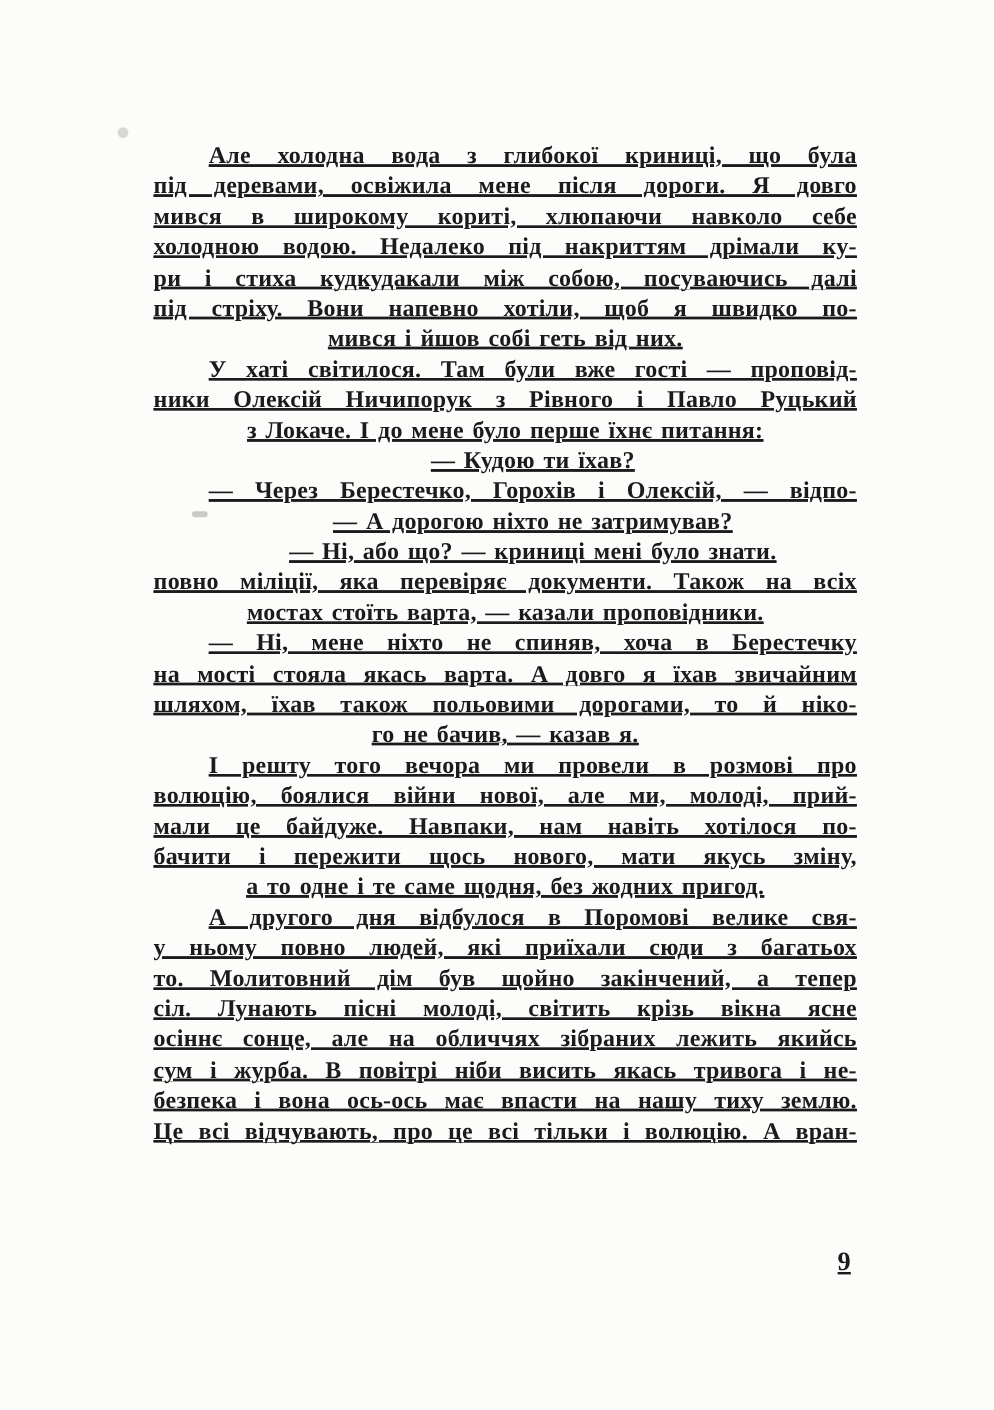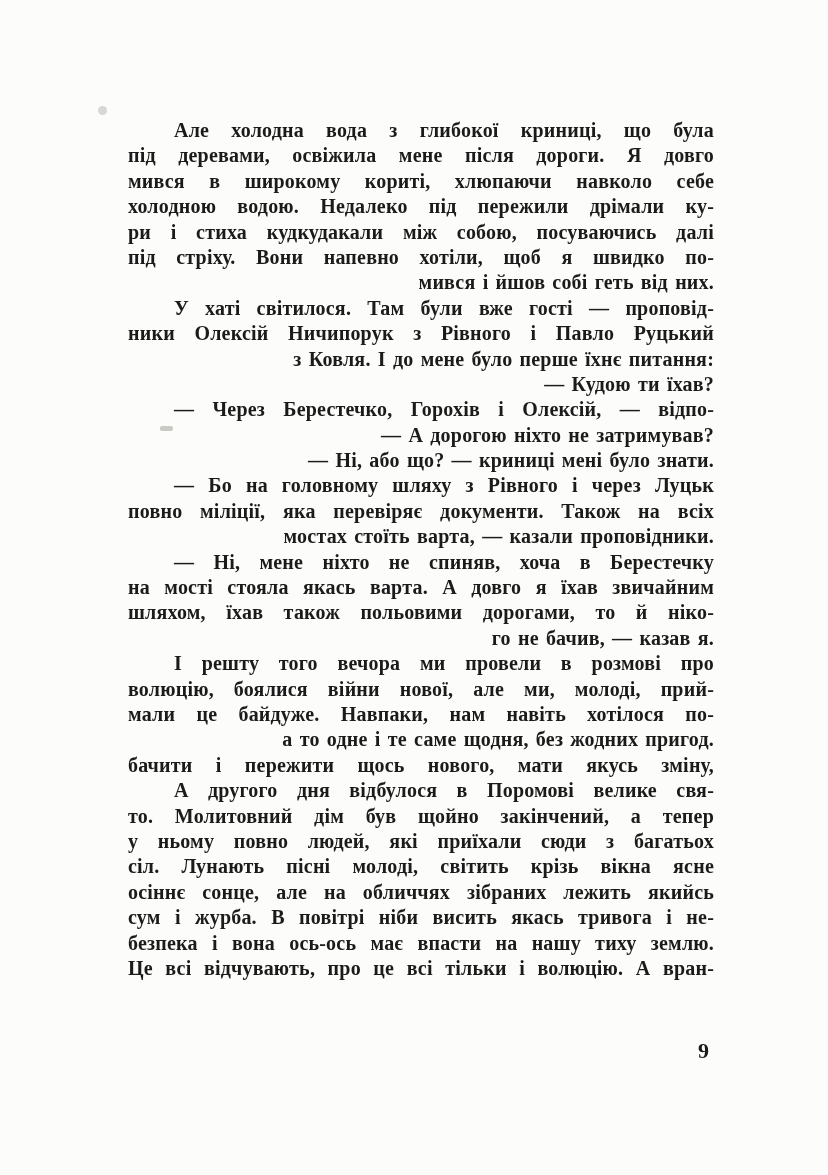--- a/index.html
+++ b/index.html
@@ -1,19 +1,19 @@
 <!DOCTYPE html>
 <html style="--ink: #1b1b1b; --paper: #fcfcfa;"><head>
 <meta charset="utf-8">
 <style>
   :root {
     --ink: #1b1b1b;
     --paper: #fcfcfa;
   }
-  * { margin: 0; padding: 0; box-sizing: border-box; }
+  * { margin: 0; padding: 0; box-sizing: border-box; text-decoration: underline; }
   body {
     width: 828px;
     height: 1175px;
     background: #ffffff;
     font-family: "Liberation Serif", "DejaVu Serif", serif;
   }
   .page {
     position: relative;
     width: 828px;
     height: 1175px;
@@ -29,21 +29,21 @@
   .line {
     font-size: 20px;
     line-height: 25.4px;
     height: 25.4px;
     font-weight: 700;
     color: var(--ink);
     word-spacing: 2px;
     letter-spacing: 0.2px;
     white-space: normal;
     overflow: visible;
-    text-align: right;
+    text-align: center;
   }
   .line.j {
     text-align: justify;
     text-align-last: justify;
   }
   .line.i {
     text-indent: 46px;
   }
   .pageno {
     position: absolute;
@@ -78,46 +78,45 @@
 </head>
 <body>
 
 <div class="page">
   <div class="speck-a"></div>
   <div class="speck-b"></div>
   <div class="text-block">
       <div class="line j i">Але холодна вода з глибокої криниці, що була</div>
       <div class="line j">під деревами, освіжила мене після дороги. Я довго</div>
       <div class="line j">мився в широкому кориті, хлюпаючи навколо себе</div>
-      <div class="line j">холодною водою. Недалеко під пережили дрімали ку-</div>
+      <div class="line j">холодною водою. Недалеко під накриттям дрімали ку-</div>
       <div class="line j">ри і стиха кудкудакали між собою, посуваючись далі</div>
       <div class="line j">під стріху. Вони напевно хотіли, щоб я швидко по-</div>
       <div class="line">мився і йшов собі геть від них.</div>
       <div class="line j i">У хаті світилося. Там були вже гості — проповід-</div>
       <div class="line j">ники Олексій Ничипорук з Рівного і Павло Руцький</div>
-      <div class="line">з Ковля. І до мене було перше їхнє питання:</div>
+      <div class="line">з Локаче. І до мене було перше їхнє питання:</div>
       <div class="line i">— Кудою ти їхав?</div>
       <div class="line j i">— Через Берестечко, Горохів і Олексій, — відпо-</div>
       <div class="line i">— А дорогою ніхто не затримував?</div>
       <div class="line i">— Ні, або що? — криниці мені було знати.</div>
-      <div class="line j i">— Бо на головному шляху з Рівного і через Луцьк</div>
       <div class="line j">повно міліції, яка перевіряє документи. Також на всіх</div>
       <div class="line">мостах стоїть варта, — казали проповідники.</div>
       <div class="line j i">— Ні, мене ніхто не спиняв, хоча в Берестечку</div>
       <div class="line j">на мості стояла якась варта. А довго я їхав звичайним</div>
       <div class="line j">шляхом, їхав також польовими дорогами, то й ніко-</div>
       <div class="line">го не бачив, — казав я.</div>
       <div class="line j i">І решту того вечора ми провели в розмові про</div>
       <div class="line j">волюцію, боялися війни нової, але ми, молоді, прий-</div>
       <div class="line j">мали це байдуже. Навпаки, нам навіть хотілося по-</div>
+      <div class="line j">бачити і пережити щось нового, мати якусь зміну,</div>
       <div class="line">а то одне і те саме щодня, без жодних пригод.</div>
-      <div class="line j">бачити і пережити щось нового, мати якусь зміну,</div>
       <div class="line j i">А другого дня відбулося в Поромові велике свя-</div>
+      <div class="line j">у ньому повно людей, які приїхали сюди з багатьох</div>
       <div class="line j">то. Молитовний дім був щойно закінчений, а тепер</div>
-      <div class="line j">у ньому повно людей, які приїхали сюди з багатьох</div>
       <div class="line j">сіл. Лунають пісні молоді, світить крізь вікна ясне</div>
       <div class="line j">осіннє сонце, але на обличчях зібраних лежить якийсь</div>
       <div class="line j">сум і журба. В повітрі ніби висить якась тривога і не-</div>
       <div class="line j">безпека і вона ось-ось має впасти на нашу тиху землю.</div>
       <div class="line j">Це всі відчувають, про це всі тільки і волюцію. А вран-</div>
     </div>
   <div class="pageno">9</div>
 </div>
 
 </body></html>

